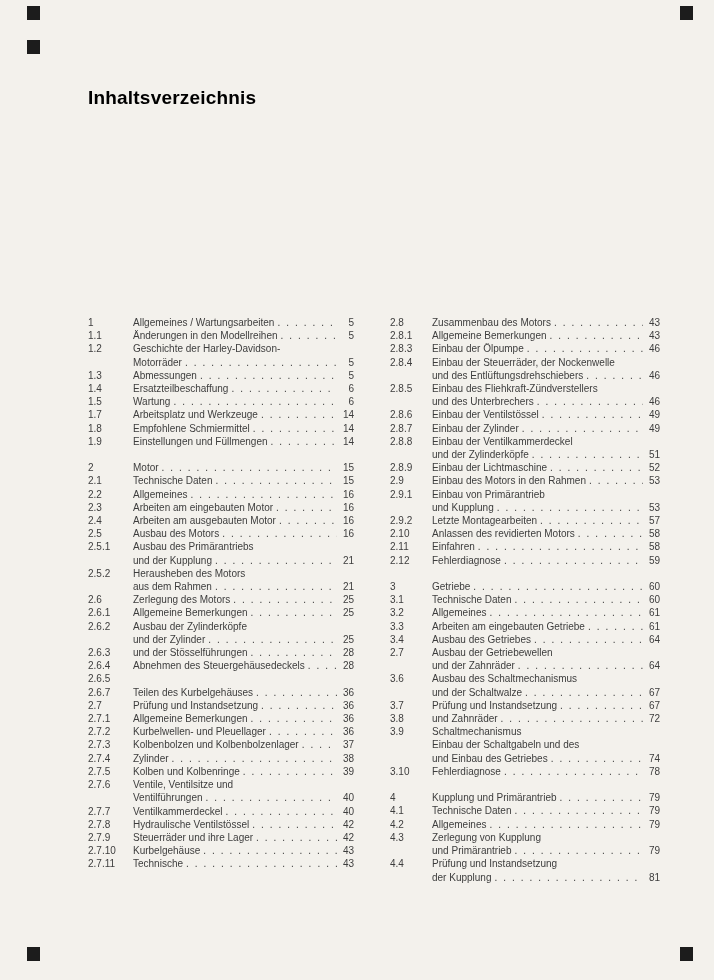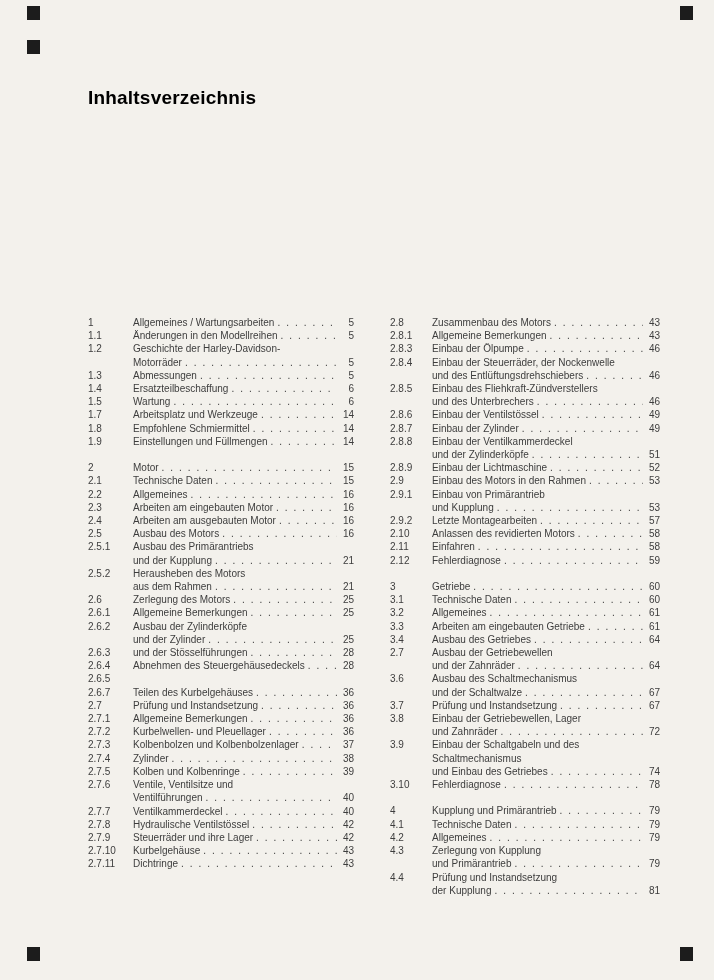--- a/index.html
+++ b/index.html
@@ -430,21 +430,21 @@
             <span class="toc-text">Kurbelgehäuse</span>
             <span class="leader"></span>
             <span class="toc-page">43</span>
           </div>
         </span>
       </div>
       <div class="toc-row">
         <span class="toc-num">2.7.11</span>
         <span class="toc-content">
           <div class="toc-line">
-            <span class="toc-text">Dichtringe</span>
+            <span class="toc-text">Technische</span>
             <span class="leader"></span>
             <span class="toc-page">43</span>
           </div>
         </span>
       </div>
     </div>
   <div class="toc-col col-right">
       <div class="toc-row">
         <span class="toc-num">2.8</span>
         <span class="toc-content">
@@ -690,37 +690,34 @@
             <span class="toc-text">Prüfung und Instandsetzung</span>
             <span class="leader"></span>
             <span class="toc-page">67</span>
           </div>
         </span>
       </div>
       <div class="toc-row">
         <span class="toc-num">3.8</span>
         <span class="toc-content">
           <div class="toc-line">
-            <span class="toc-text">Einbau der Getriebewellen, Lager</span>
-          </div>
-          <div class="toc-line">
             <span class="toc-text">und Zahnräder</span>
             <span class="leader"></span>
             <span class="toc-page">72</span>
           </div>
         </span>
       </div>
       <div class="toc-row">
         <span class="toc-num">3.9</span>
         <span class="toc-content">
           <div class="toc-line">
+            <span class="toc-text">Schaltmechanismus</span>
+          </div>
+          <div class="toc-line">
             <span class="toc-text">Einbau der Schaltgabeln und des</span>
-          </div>
-          <div class="toc-line">
-            <span class="toc-text">Schaltmechanismus</span>
           </div>
           <div class="toc-line">
             <span class="toc-text">und Einbau des Getriebes</span>
             <span class="leader"></span>
             <span class="toc-page">74</span>
           </div>
         </span>
       </div>
       <div class="toc-row">
         <span class="toc-num">3.10</span>

